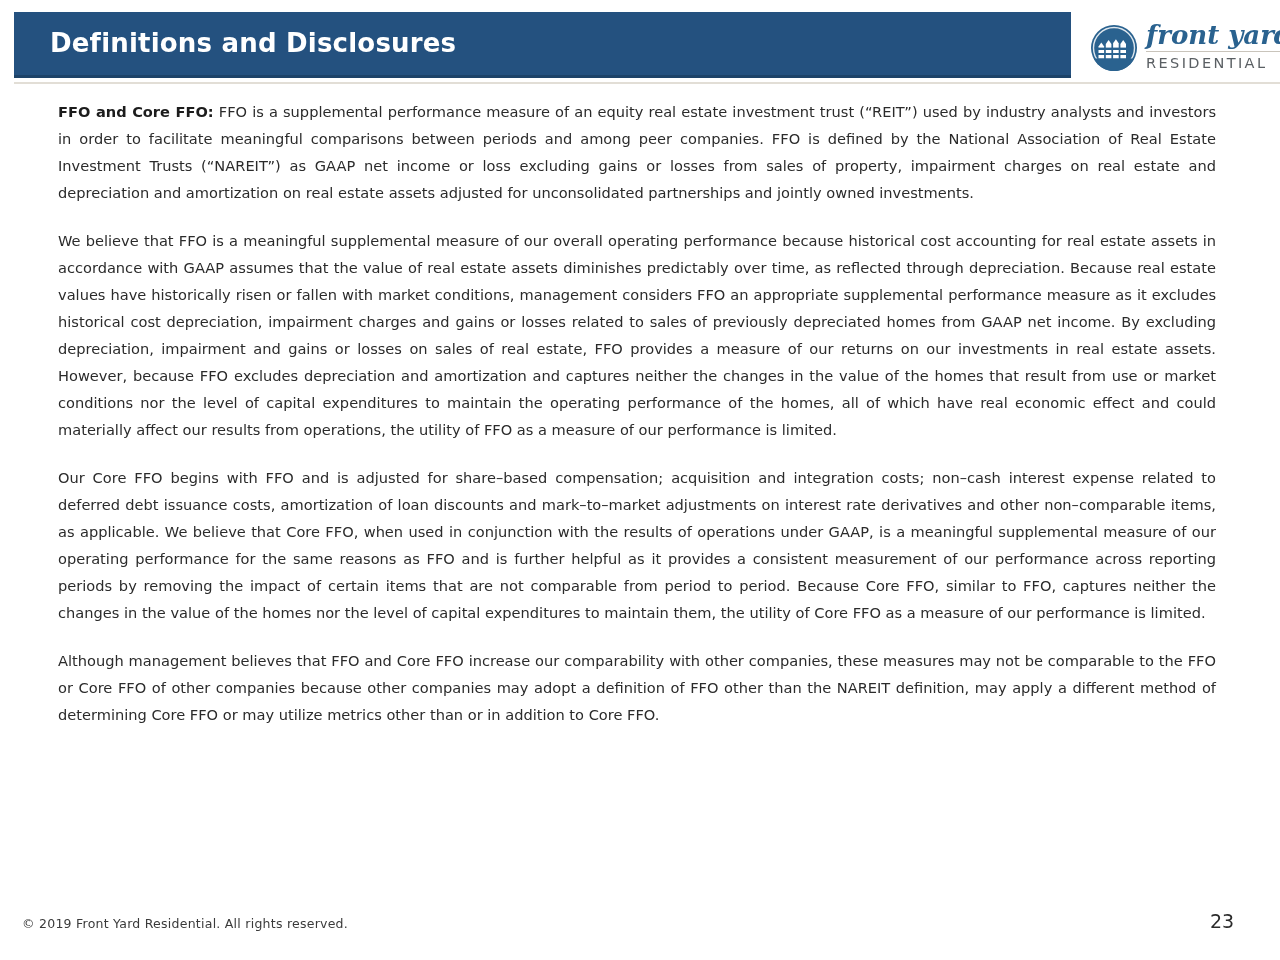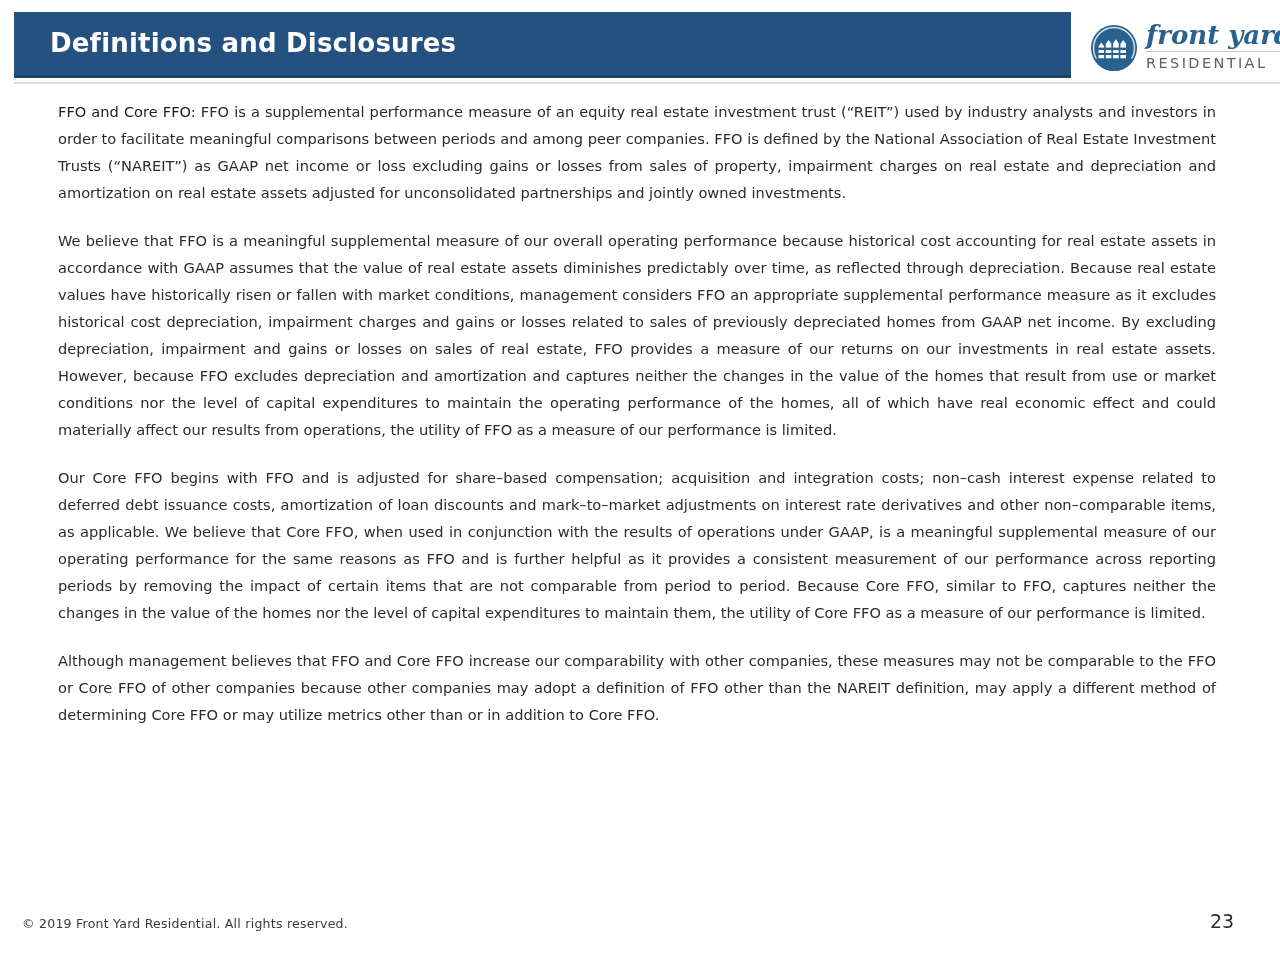--- a/index.html
+++ b/index.html
@@ -118,21 +118,21 @@
     font-size: 14.6px;
     line-height: 27px;
     color: #2b2b2b;
     text-align: justify;
     text-justify: inter-word;
     margin: 0 0 21px 0;
     font-family: "DejaVu Sans", "Liberation Sans", sans-serif;
   }
   .para:last-child { margin-bottom: 8px; }
   .para .lead {
-    font-weight: normal;
+    font-weight: bold;
     color: #1c1c1c;
   }
 
   
   .footer-copyright {
     position: absolute;
     left: 22px;
     top: 916px;
     font-size: 12.5px;
     color: #3a3a3a;

